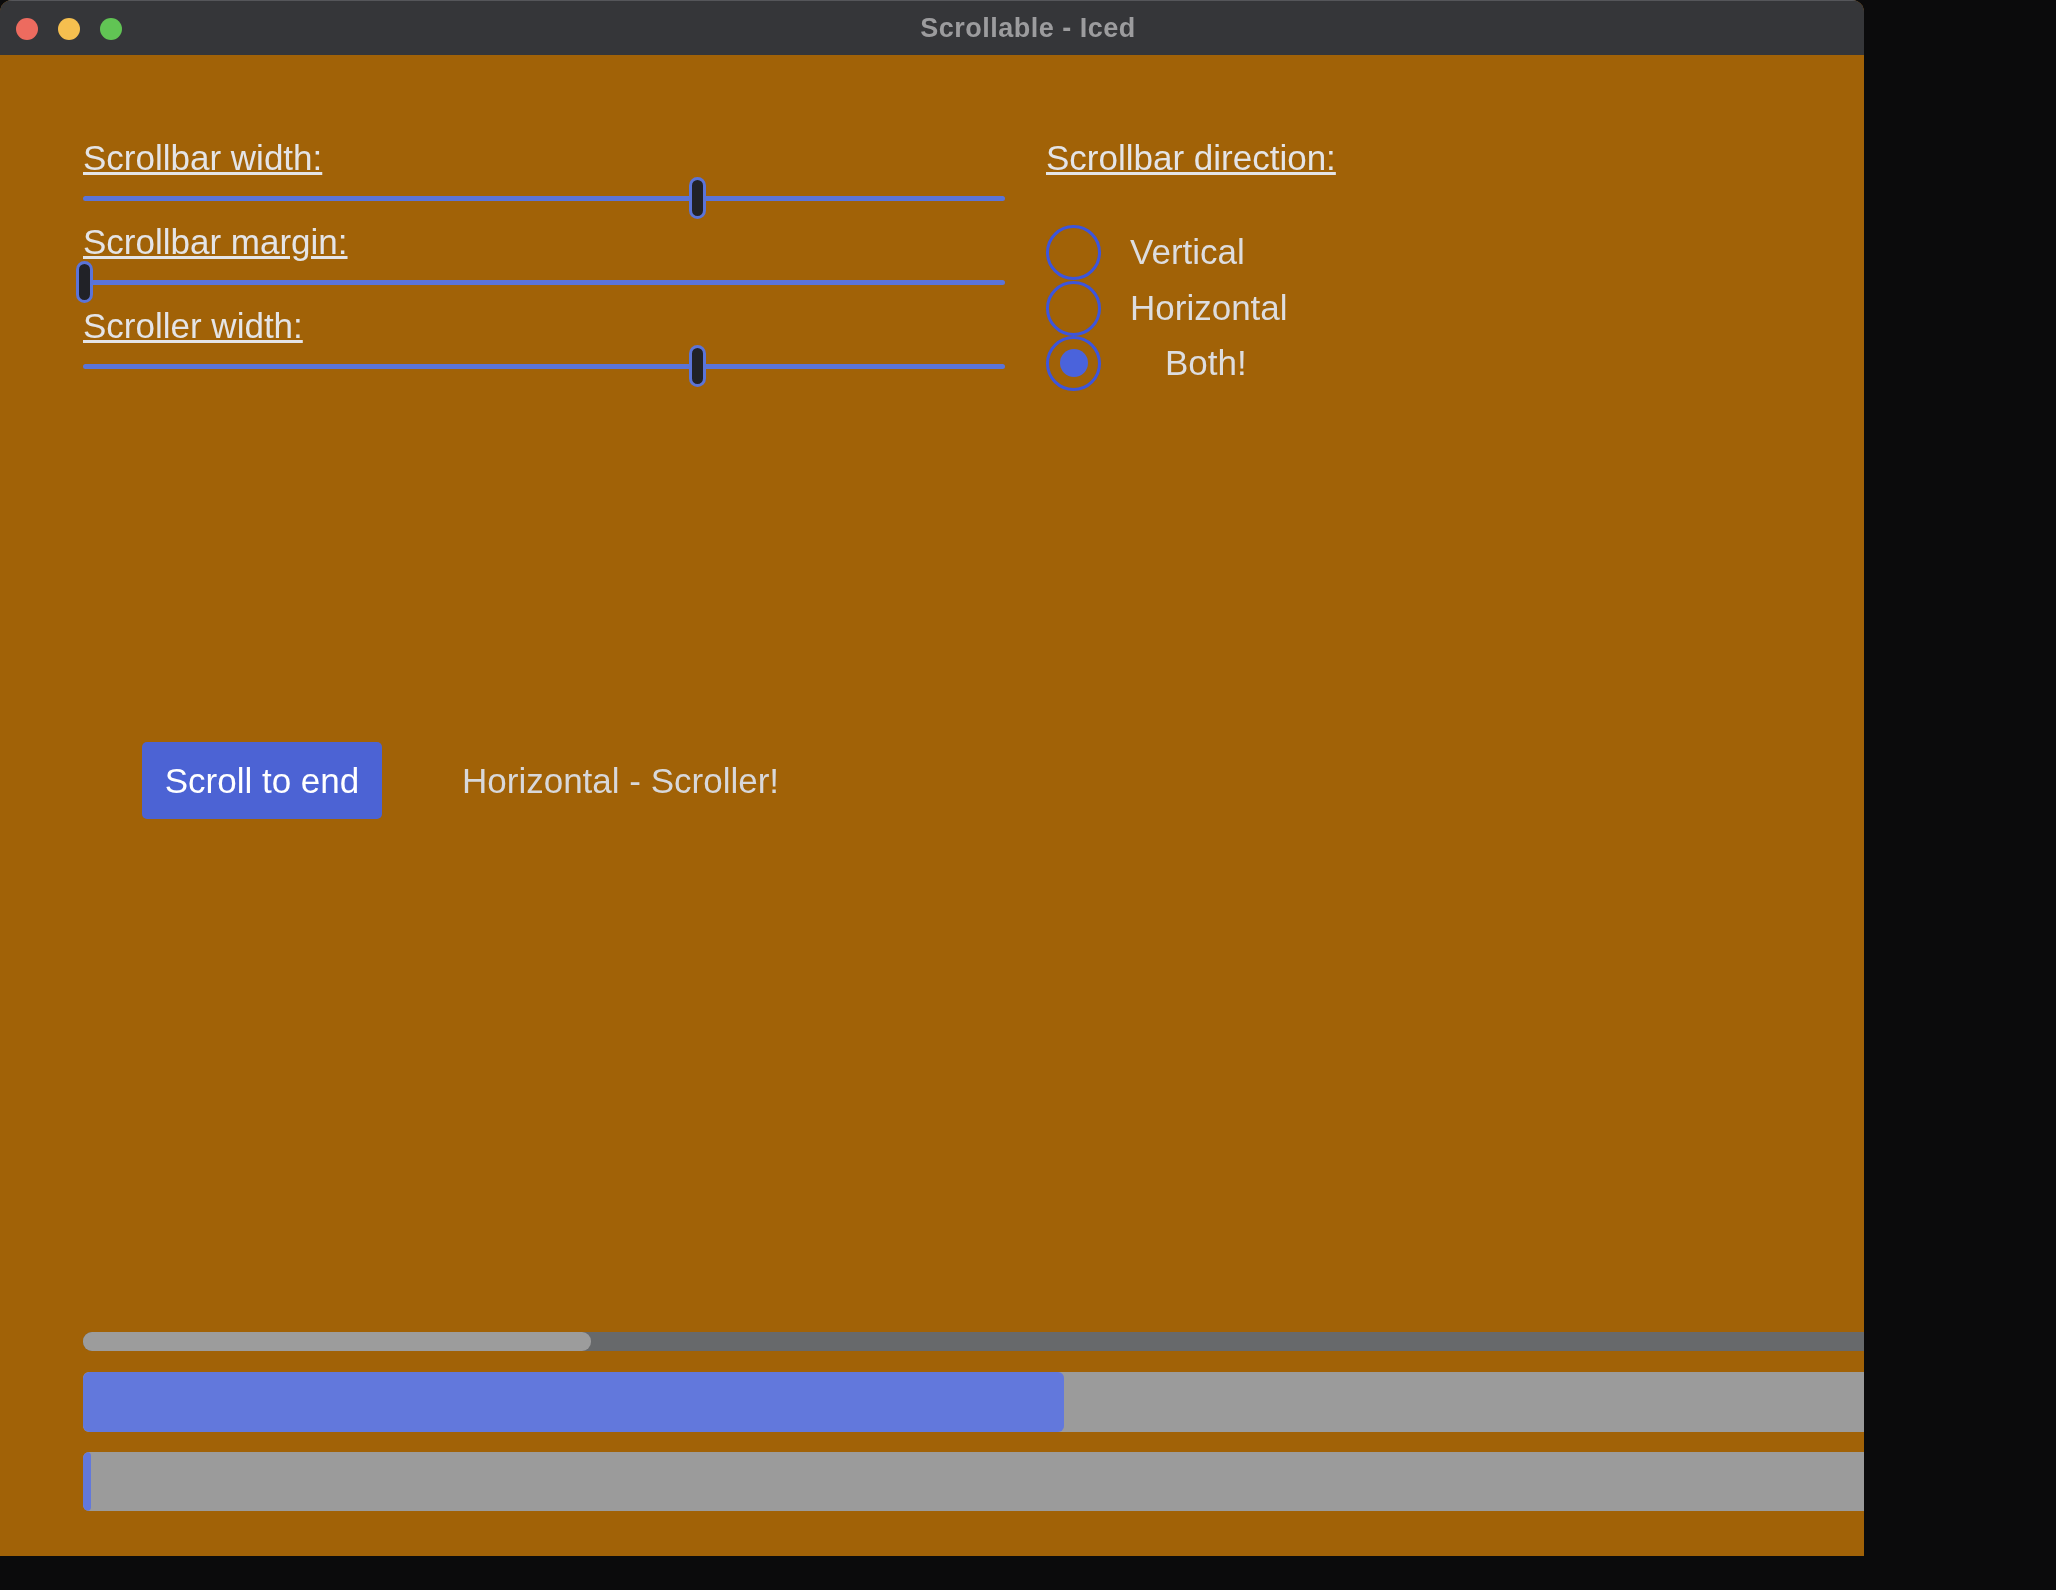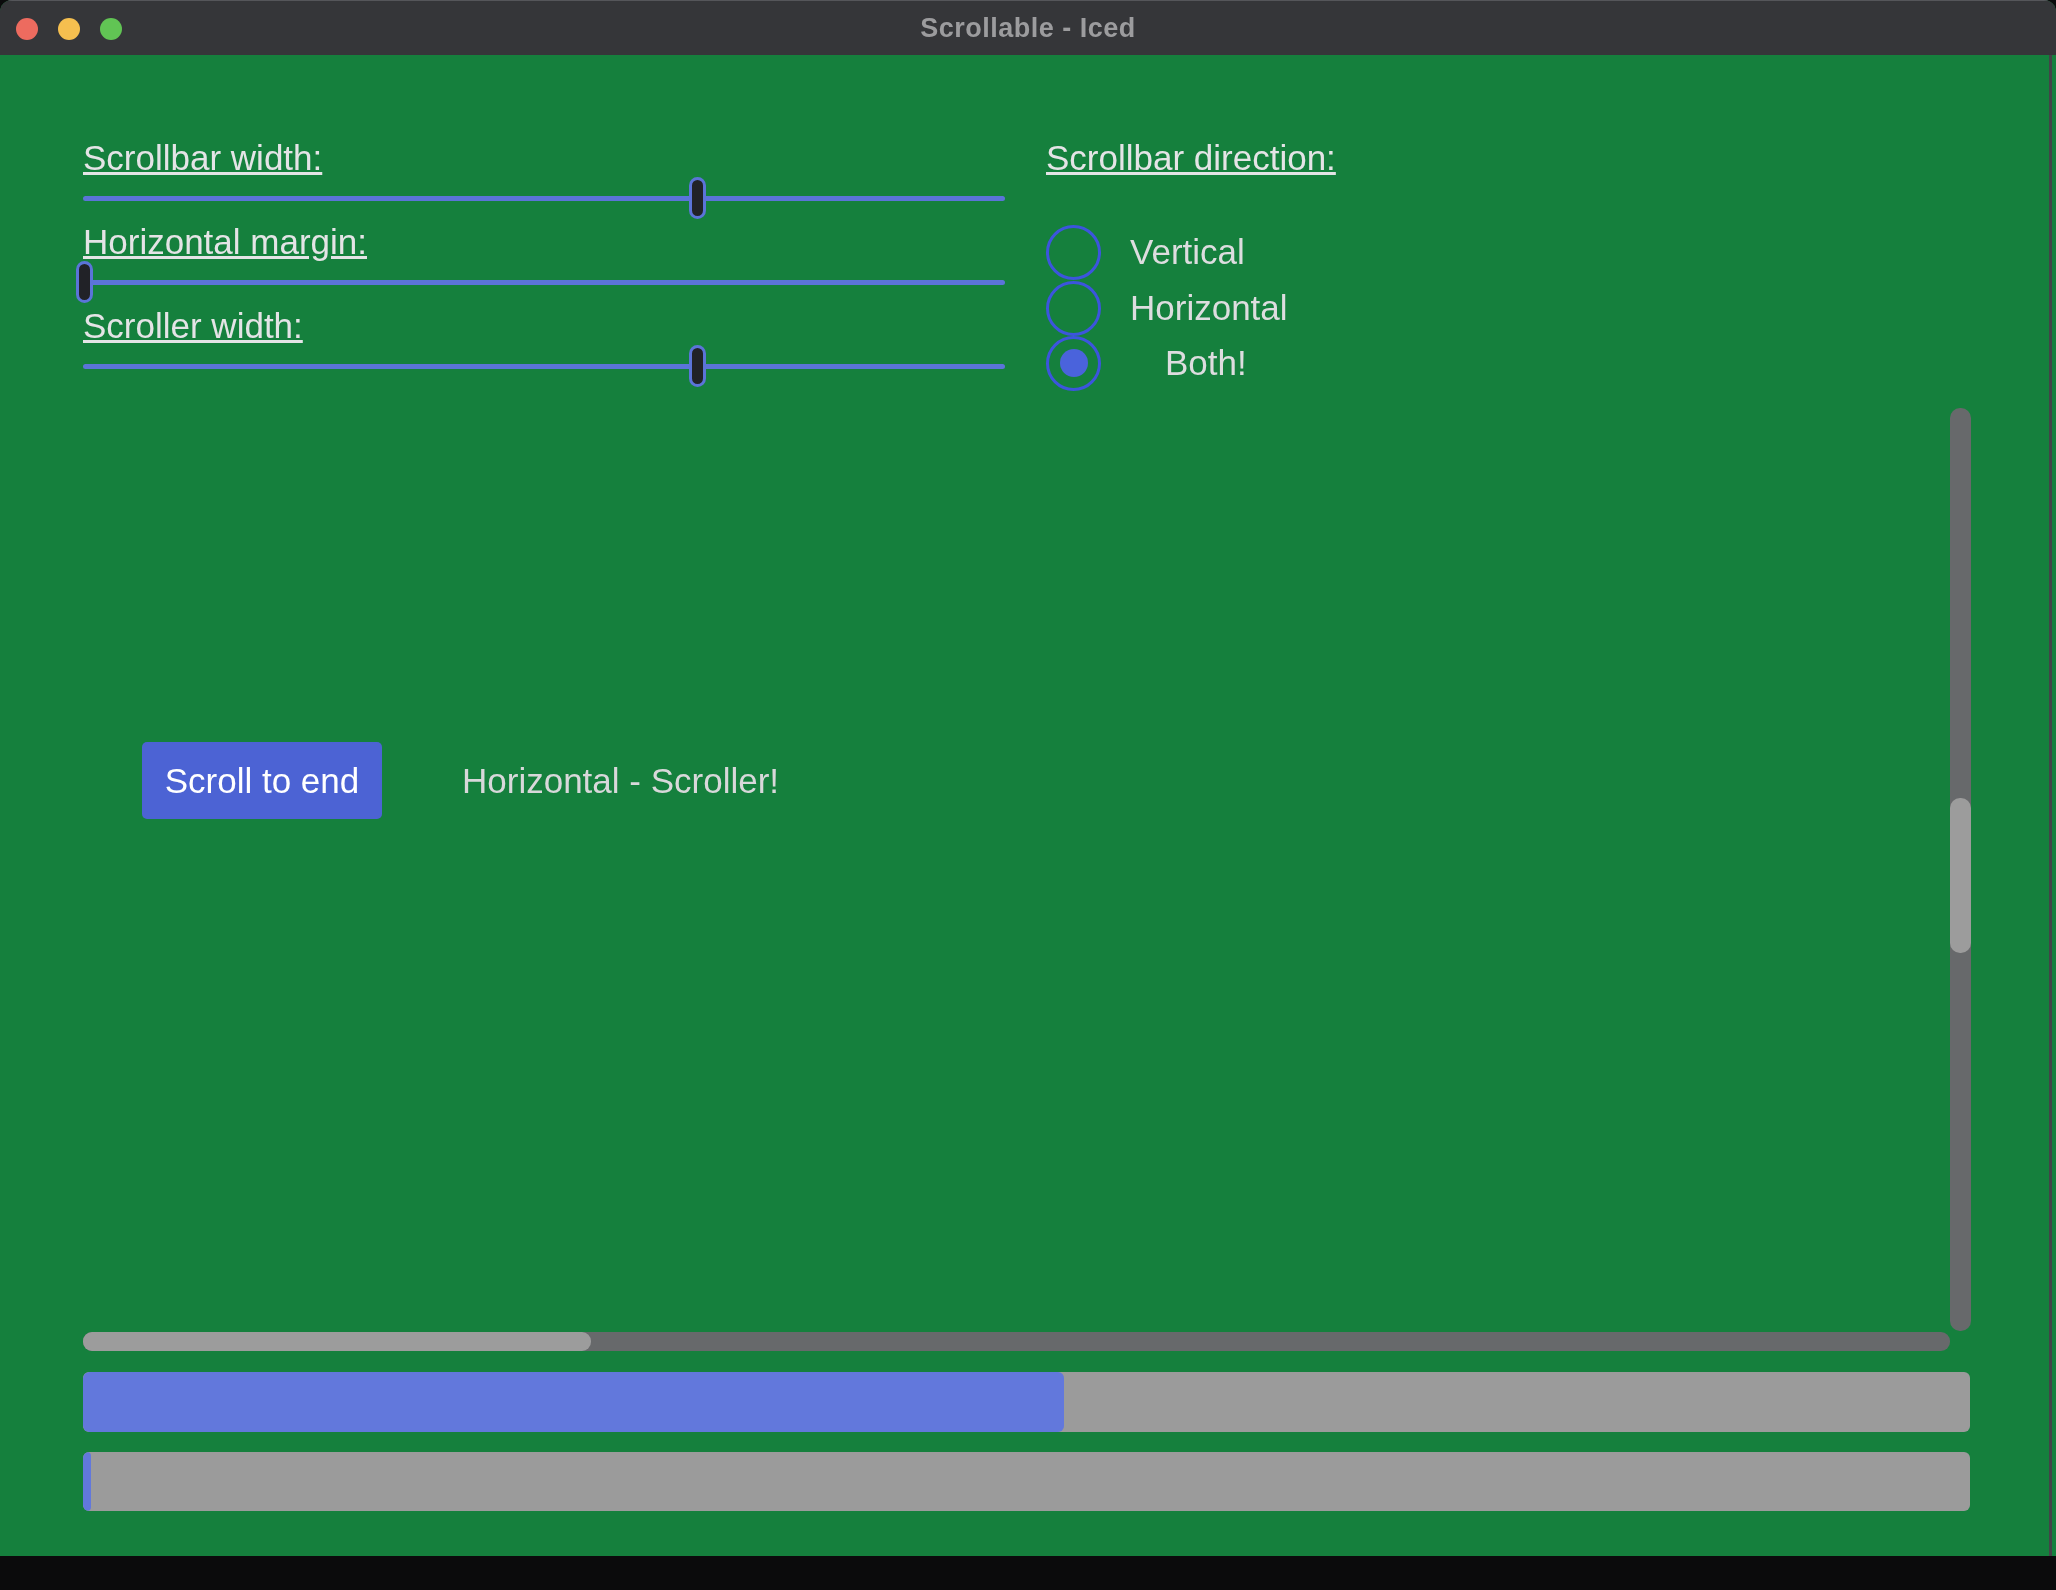--- a/index.html
+++ b/index.html
@@ -1,19 +1,19 @@
 <!DOCTYPE html>
 <html><head>
 <meta charset="utf-8">
 <style>
   * { margin:0; padding:0; box-sizing:border-box; }
   html,body { width:2056px; height:1590px; overflow:hidden; background:#0b0b0c;
               font-family:"Liberation Sans","DejaVu Sans",sans-serif; }
-  .window { position:absolute; left:0; top:0; width:2056px; height:1556px;
-            background:#15803d; border-radius:12px 12px 0 0; overflow:hidden; }
+  .window { position:absolute; left:0; top:0; width:1864px; height:1556px;
+            background:#a16207; border-radius:12px 12px 0 0; overflow:hidden; }
   .titlebar { position:absolute; left:0; top:0; width:2056px; height:55px;
               background:#353639; border-top:1px solid #55565a;
               display:flex; align-items:center; justify-content:center; }
   .title { font-size:27px; font-weight:bold; color:#9c9c9e; letter-spacing:0.5px; }
   .lights { position:absolute; left:16px; top:0; height:55px; display:flex; align-items:center; gap:20px; }
   .light { width:22px; height:22px; border-radius:50%; }
 
   .label { position:absolute; font-size:35px; color:#e4e4e6;text-decoration:underline; }
 
   .slider { position:absolute; left:83px; width:922px; height:46px; }
@@ -65,21 +65,21 @@
     </div>
     <div class="title">Scrollable - Iced</div>
   </div>
 
   <div class="label" style="left:83px; top:138px;">Scrollbar width:</div>
   <div class="slider" style="top:175px;">
     <div class="slider-track"></div>
     <div class="slider-handle" style="left: 605.552px;"></div>
   </div>
 
-  <div class="label" style="left:83px; top:222px;">Horizontal margin:</div>
+  <div class="label" style="left:83px; top:222px;">Scrollbar margin:</div>
   <div class="slider" style="top:259px;">
     <div class="slider-track"></div>
     <div class="slider-handle" style="left: -6.656px;"></div>
   </div>
 
   <div class="label" style="left:83px; top:306px;">Scroller width:</div>
   <div class="slider" style="top:343px;">
     <div class="slider-track"></div>
     <div class="slider-handle" style="left: 606.474px;"></div>
   </div>

